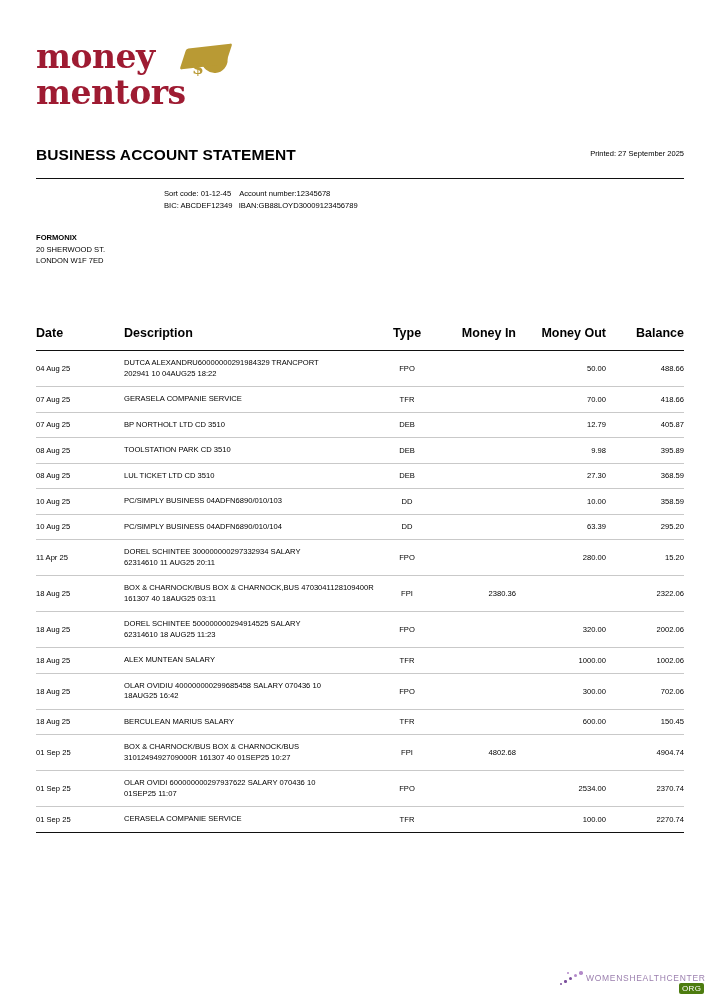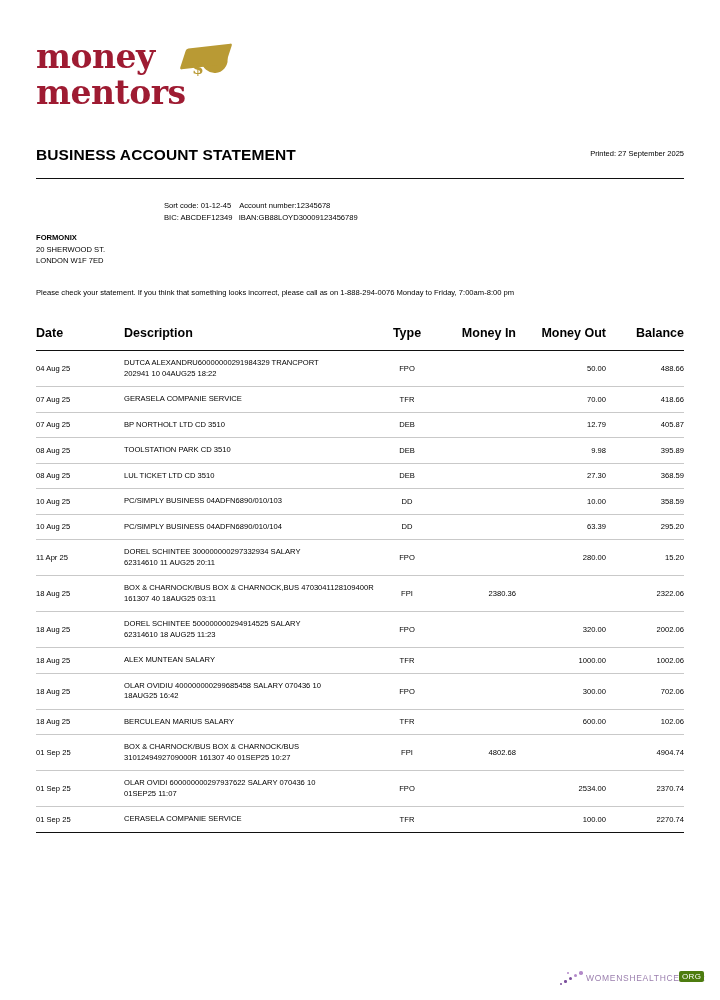--- a/index.html
+++ b/index.html
@@ -123,21 +123,21 @@
   .acct-left {
     position: absolute;
     left: 0; top: 0;
     width: 150px;
     font-weight: 700;
     margin-top: 44px;
   }
   .acct-left .addr { font-weight: 400; }
   .acct-right {
     position: absolute;
-    left: 128px; top: 12px;
+    left: 128px; top: 0;
     width: 400px;
   }
   .acct-right .line { white-space: pre; }
 
   .notice1 {
     position: absolute;
     left: 36px;
     top: 239px;
     font-size: 7.6px;
   }
@@ -218,21 +218,21 @@
   }
   .fm-text {
     position: absolute;
     left: 26px; top: 5px;
     font-size: 8.5px;
     letter-spacing: 0.7px;
     color: #9b7fae;
   }
   .fm-org {
     position: absolute;
-    left: 119px; top: 3px;
+    left: 119px; top: 15px;
     font-size: 8px;
     letter-spacing: 0.4px;
     color: #ffffff;
     background: #4d7c0f;
     padding: 1px 3px;
     border-radius: 2px;
   }
 </style>
 </head>
 <body>
@@ -260,21 +260,20 @@
       <div>FORMONIX</div>
       <div class="addr">20 SHERWOOD ST.</div>
       <div class="addr">LONDON W1F 7ED</div>
     </div>
     <div class="acct-right">
       <div class="line">Sort code: 01-12-45    Account number:12345678</div>
       <div class="line">BIC: ABCDEF12349   IBAN:GB88LOYD30009123456789</div>
     </div>
   </div>
 
-  <div class="notice2">Please check your statement. If you think that something looks incorrect, please call as on 1-888-294-0076 Monday to Friday, 7:00am-8:00 pm</div>
 
   <div class="table-wrap">
     <table class="stmt">
       <thead>
         <tr>
           <th class="c-date">Date</th>
           <th class="c-desc">Description</th>
           <th class="c-type">Type</th>
           <th class="c-in">Money In</th>
           <th class="c-out">Money Out</th>
@@ -377,21 +376,21 @@
             <td class="c-in"></td>
             <td class="c-out">300.00</td>
             <td class="c-bal">702.06</td>
           </tr>
           <tr>
             <td class="c-date">18 Aug 25</td>
             <td class="c-desc"><span>BERCULEAN MARIUS SALARY</span></td>
             <td class="c-type">TFR</td>
             <td class="c-in"></td>
             <td class="c-out">600.00</td>
-            <td class="c-bal">102.06</td>
+            <td class="c-bal">150.45</td>
           </tr>
           <tr>
             <td class="c-date">01 Sep 25</td>
             <td class="c-desc"><span>BOX &amp; CHARNOCK/BUS BOX &amp; CHARNOCK/BUS</span><span class="desc-l2">3101249492709000R 161307 40 01SEP25 10:27</span></td>
             <td class="c-type">FPI</td>
             <td class="c-in">4802.68</td>
             <td class="c-out"></td>
             <td class="c-bal">4904.74</td>
           </tr>
           <tr>

